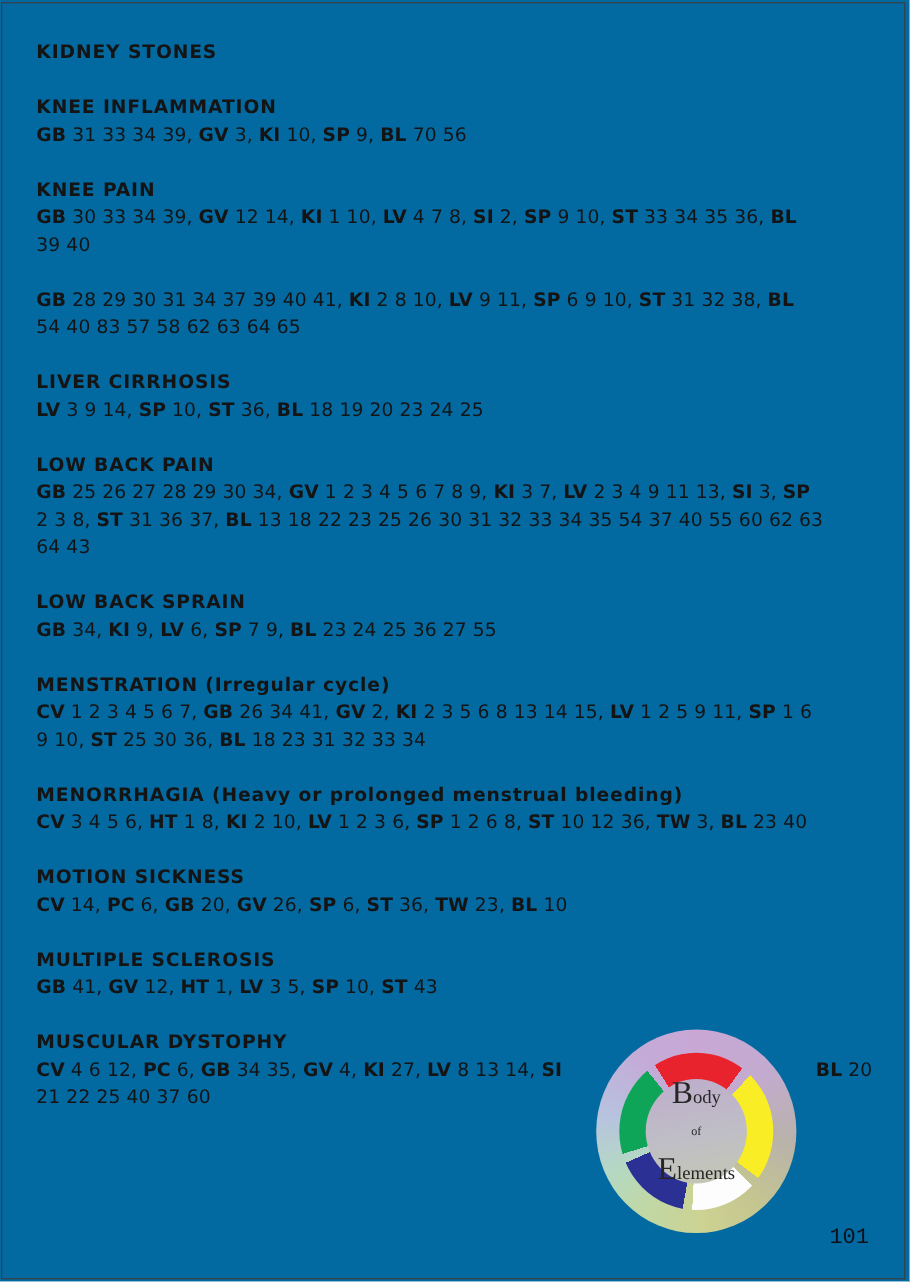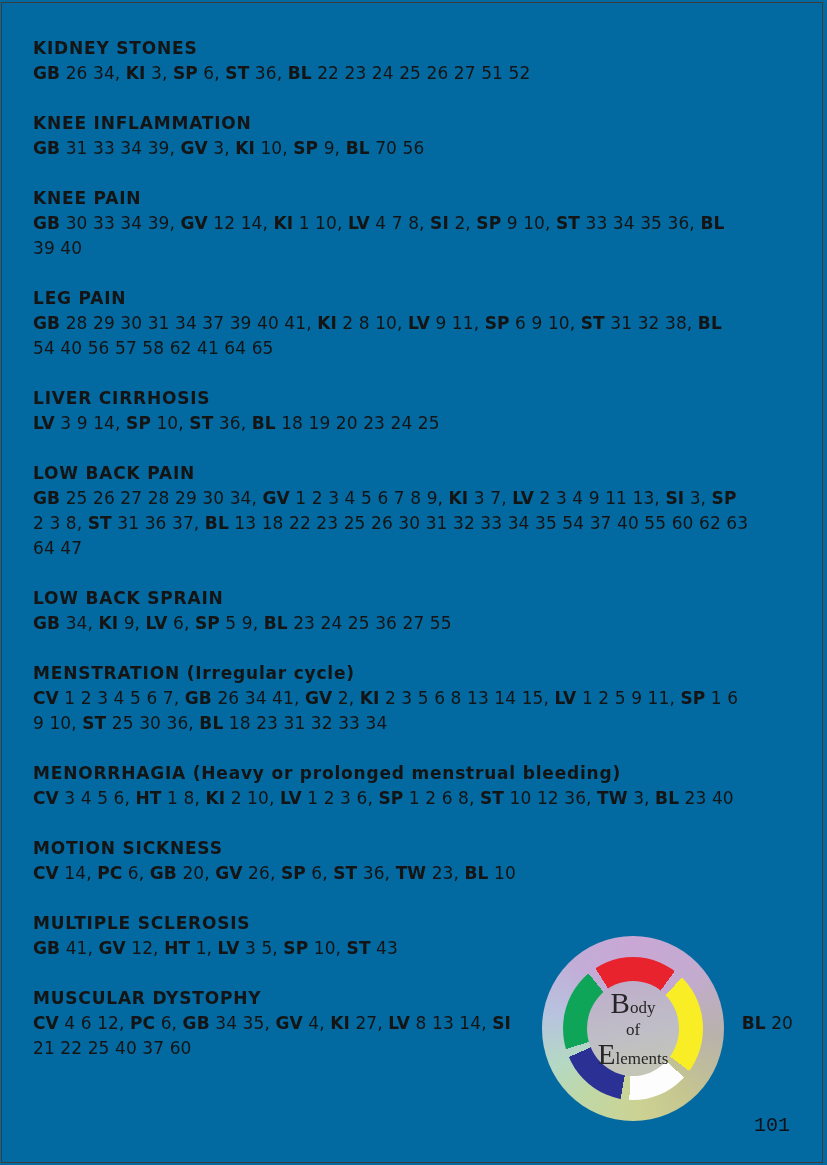--- a/index.html
+++ b/index.html
@@ -37,69 +37,67 @@
       var(--lc-yellow) 44deg 127deg, transparent 127deg 134deg,
       var(--lc-white) 134deg 183deg, transparent 183deg 190deg,
       var(--lc-blue) 190deg 246deg,  transparent 246deg 253deg,
       var(--lc-green) 253deg 321deg, transparent 321deg 328deg,
       var(--lc-red) 328deg 360deg);
   }
   .logo-inner{
     position:absolute;inset:45px;border-radius:50%;
     background:linear-gradient(170deg,#beaecb 5%,#bfbec6 55%,#c4c8b2 100%);
     display:flex;flex-direction:column;align-items:center;justify-content:center;
-    font-family:"Liberation Serif",serif;color:#262626;
+    font-family:"Liberation Serif",serif;color:#262626;gap:12px;
   }
   .lg-line{line-height:1;}
   .lg-big{font-size:29px;}
   .lg-small{font-size:17px;}
-  .lg-line2{font-size:17px;margin:3px 0 2px;}
+  .lg-line2{font-size:11px;margin:3px 0 2px;}
 
   .page-number{
     position:absolute;right:37px;top:1114px;
     font-family:Liberation Mono, monospace;font-size:20px;color:#101018;
   }
 </style>
 </head>
 <body>
 
 <div class="page">
 
   <div class="content">
       <section class="condition">
         <h2 class="condition-title">KIDNEY STONES</h2>
-        <div class="points-line"><span class="pt-code">GB</span><span class="pt-num"> 26 34, </span><span class="pt-code">KI</span><span class="pt-num"> 3, </span><span class="pt-code">SP</span><span class="pt-num"> 6, </span><span class="pt-code">ST</span><span class="pt-num"> 36, </span><span class="pt-code">BL</span><span class="pt-num"> 22 23 24 25 26 27 51 52</span></div>
       </section>
       <section class="condition">
         <h2 class="condition-title">KNEE INFLAMMATION</h2>
         <div class="points-line"><span class="pt-code">GB</span><span class="pt-num"> 31 33 34 39, </span><span class="pt-code">GV</span><span class="pt-num"> 3, </span><span class="pt-code">KI</span><span class="pt-num"> 10, </span><span class="pt-code">SP</span><span class="pt-num"> 9, </span><span class="pt-code">BL</span><span class="pt-num"> 70 56</span></div>
       </section>
       <section class="condition">
         <h2 class="condition-title">KNEE PAIN</h2>
         <div class="points-line"><span class="pt-code">GB</span><span class="pt-num"> 30 33 34 39, </span><span class="pt-code">GV</span><span class="pt-num"> 12 14, </span><span class="pt-code">KI</span><span class="pt-num"> 1 10, </span><span class="pt-code">LV</span><span class="pt-num"> 4 7 8, </span><span class="pt-code">SI</span><span class="pt-num"> 2, </span><span class="pt-code">SP</span><span class="pt-num"> 9 10, </span><span class="pt-code">ST</span><span class="pt-num"> 33 34 35 36, </span><span class="pt-code">BL</span></div>
         <div class="points-line"><span class="pt-num">39 40</span></div>
       </section>
       <section class="condition">
-        <h2 class="condition-title">LEG PAIN</h2>
         <div class="points-line"><span class="pt-code">GB</span><span class="pt-num"> 28 29 30 31 34 37 39 40 41, </span><span class="pt-code">KI</span><span class="pt-num"> 2 8 10, </span><span class="pt-code">LV</span><span class="pt-num"> 9 11, </span><span class="pt-code">SP</span><span class="pt-num"> 6 9 10, </span><span class="pt-code">ST</span><span class="pt-num"> 31 32 38, </span><span class="pt-code">BL</span></div>
-        <div class="points-line"><span class="pt-num">54 40 56 57 58 62 41 64 65</span></div>
+        <div class="points-line"><span class="pt-num">54 40 83 57 58 62 63 64 65</span></div>
       </section>
       <section class="condition">
         <h2 class="condition-title">LIVER CIRRHOSIS</h2>
         <div class="points-line"><span class="pt-code">LV</span><span class="pt-num"> 3 9 14, </span><span class="pt-code">SP</span><span class="pt-num"> 10, </span><span class="pt-code">ST</span><span class="pt-num"> 36, </span><span class="pt-code">BL</span><span class="pt-num"> 18 19 20 23 24 25</span></div>
       </section>
       <section class="condition">
         <h2 class="condition-title">LOW BACK PAIN</h2>
         <div class="points-line"><span class="pt-code">GB</span><span class="pt-num"> 25 26 27 28 29 30 34, </span><span class="pt-code">GV</span><span class="pt-num"> 1 2 3 4 5 6 7 8 9, </span><span class="pt-code">KI</span><span class="pt-num"> 3 7, </span><span class="pt-code">LV</span><span class="pt-num"> 2 3 4 9 11 13, </span><span class="pt-code">SI</span><span class="pt-num"> 3, </span><span class="pt-code">SP</span></div>
         <div class="points-line"><span class="pt-num">2 3 8, </span><span class="pt-code">ST</span><span class="pt-num"> 31 36 37, </span><span class="pt-code">BL</span><span class="pt-num"> 13 18 22 23 25 26 30 31 32 33 34 35 54 37 40 55 60 62 63</span></div>
-        <div class="points-line"><span class="pt-num">64 47</span></div>
+        <div class="points-line"><span class="pt-num">64 43</span></div>
       </section>
       <section class="condition">
         <h2 class="condition-title">LOW BACK SPRAIN</h2>
-        <div class="points-line"><span class="pt-code">GB</span><span class="pt-num"> 34, </span><span class="pt-code">KI</span><span class="pt-num"> 9, </span><span class="pt-code">LV</span><span class="pt-num"> 6, </span><span class="pt-code">SP</span><span class="pt-num"> 5 9, </span><span class="pt-code">BL</span><span class="pt-num"> 23 24 25 36 27 55</span></div>
+        <div class="points-line"><span class="pt-code">GB</span><span class="pt-num"> 34, </span><span class="pt-code">KI</span><span class="pt-num"> 9, </span><span class="pt-code">LV</span><span class="pt-num"> 6, </span><span class="pt-code">SP</span><span class="pt-num"> 7 9, </span><span class="pt-code">BL</span><span class="pt-num"> 23 24 25 36 27 55</span></div>
       </section>
       <section class="condition">
         <h2 class="condition-title">MENSTRATION (Irregular cycle)</h2>
         <div class="points-line"><span class="pt-code">CV</span><span class="pt-num"> 1 2 3 4 5 6 7, </span><span class="pt-code">GB</span><span class="pt-num"> 26 34 41, </span><span class="pt-code">GV</span><span class="pt-num"> 2, </span><span class="pt-code">KI</span><span class="pt-num"> 2 3 5 6 8 13 14 15, </span><span class="pt-code">LV</span><span class="pt-num"> 1 2 5 9 11, </span><span class="pt-code">SP</span><span class="pt-num"> 1 6</span></div>
         <div class="points-line"><span class="pt-num">9 10, </span><span class="pt-code">ST</span><span class="pt-num"> 25 30 36, </span><span class="pt-code">BL</span><span class="pt-num"> 18 23 31 32 33 34</span></div>
       </section>
       <section class="condition">
         <h2 class="condition-title">MENORRHAGIA (Heavy or prolonged menstrual bleeding)</h2>
         <div class="points-line"><span class="pt-code">CV</span><span class="pt-num"> 3 4 5 6, </span><span class="pt-code">HT</span><span class="pt-num"> 1 8, </span><span class="pt-code">KI</span><span class="pt-num"> 2 10, </span><span class="pt-code">LV</span><span class="pt-num"> 1 2 3 6, </span><span class="pt-code">SP</span><span class="pt-num"> 1 2 6 8, </span><span class="pt-code">ST</span><span class="pt-num"> 10 12 36, </span><span class="pt-code">TW</span><span class="pt-num"> 3, </span><span class="pt-code">BL</span><span class="pt-num"> 23 40</span></div>
       </section>

